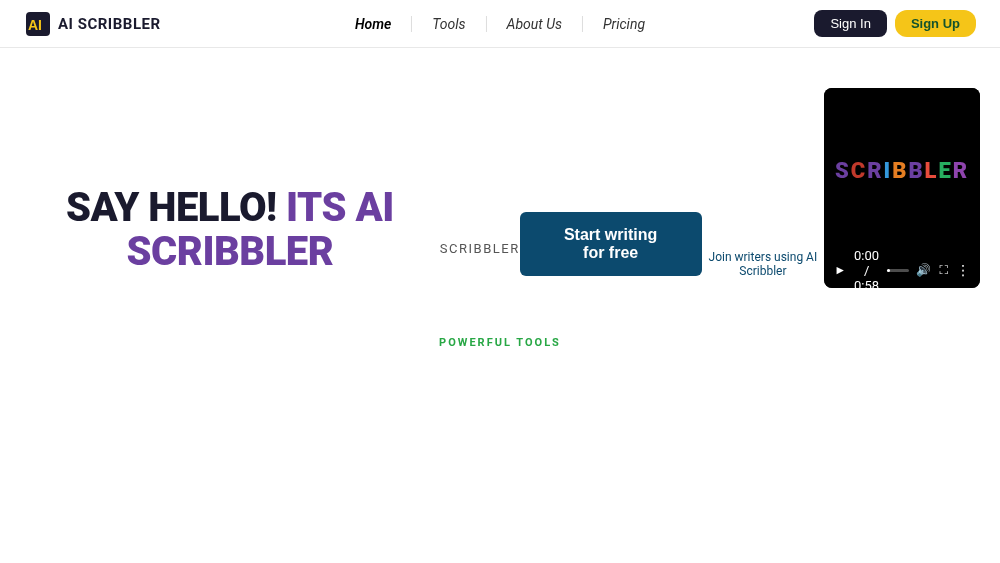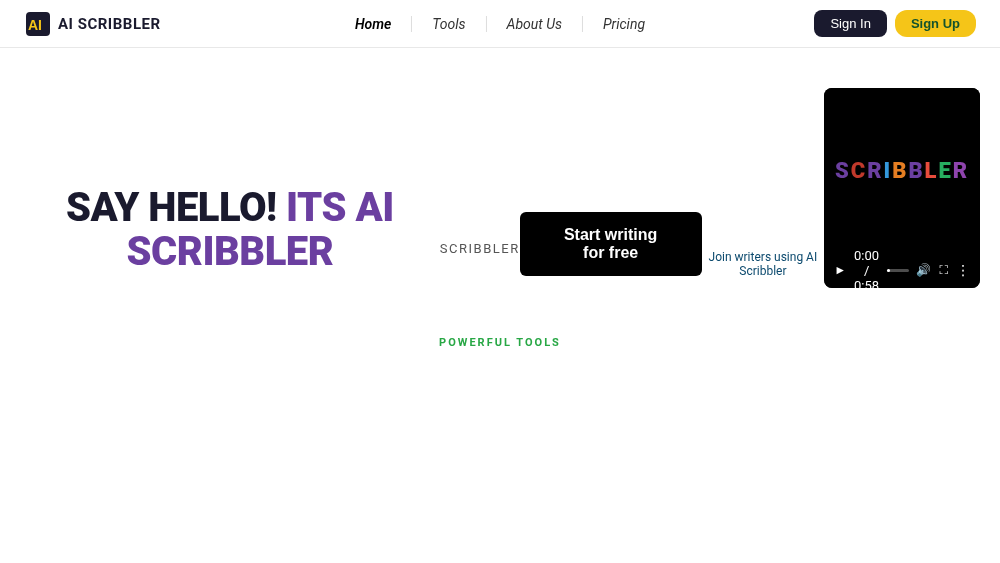--- a/index.html
+++ b/index.html
@@ -126,21 +126,21 @@
     .hero-subtitle {
       font-size: 13px;
       color: #555;
       letter-spacing: 1.5px;
       text-transform: uppercase;
       line-height: 1.6;
       margin-bottom: 28px;
     }
 
     .btn-cta {
-      background: #000000;
+      background: #0c4a6e;
       color: #fff;
       border: none;
       padding: 14px 32px;
       font-size: 16px;
       font-weight: 600;
       border-radius: 6px;
       cursor: pointer;
       display: inline-block;
       margin-bottom: 12px;
     }

